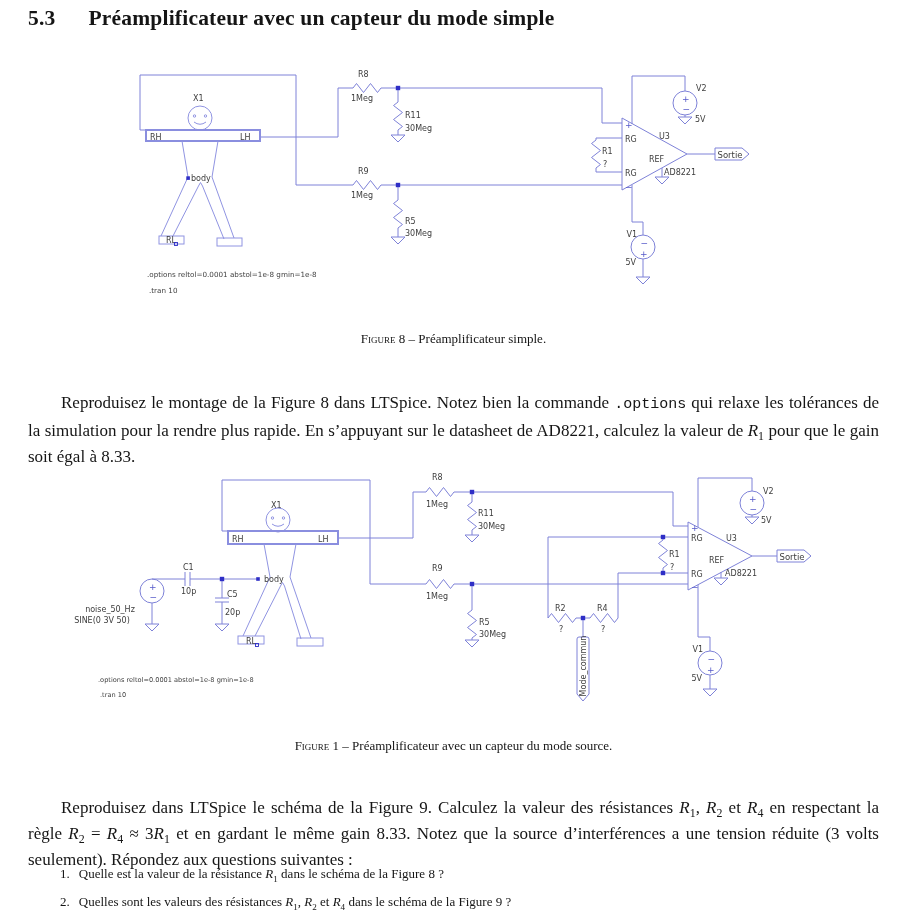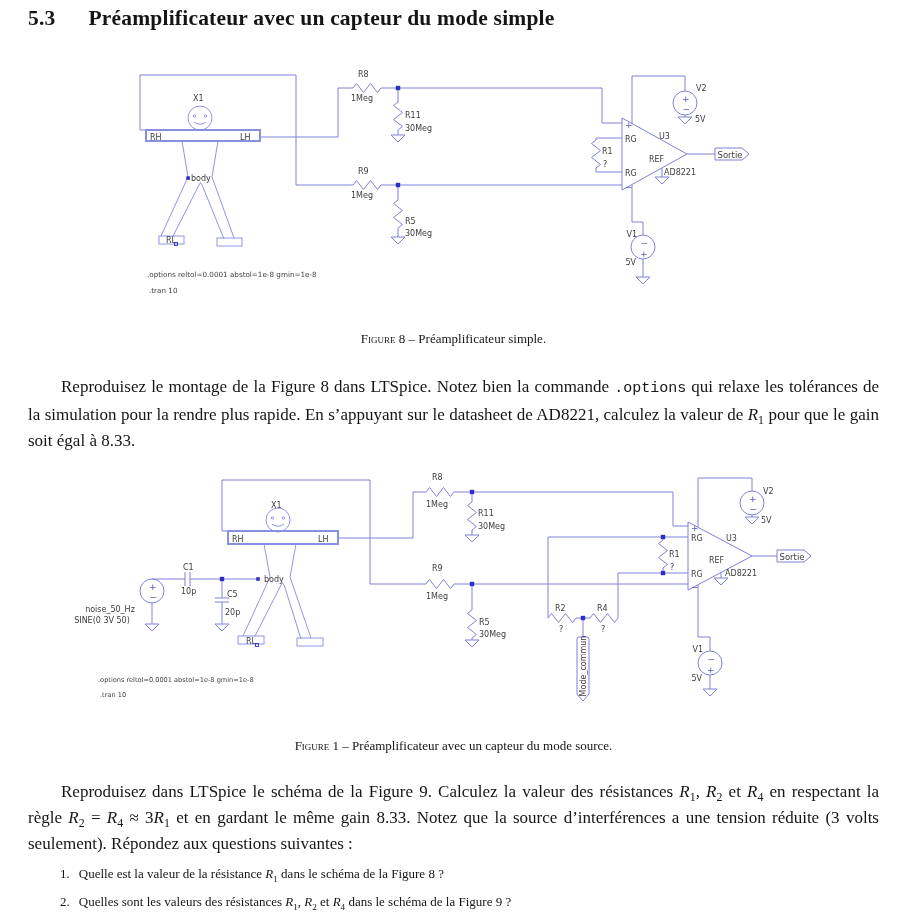--- a/index.html
+++ b/index.html
@@ -5,21 +5,21 @@
   html,body{margin:0;padding:0;}
   body{
     width:907px;height:915px;position:relative;background:#ffffff;
     font-family:"Liberation Serif",serif;color:#151515;overflow:hidden;
   }
   .abs{position:absolute;}
   .title{left:28px;top:6px;font-size:21.5px;font-weight:bold;letter-spacing:.2px;}
   .title .num{margin-right:33px;}
   .caption{left:0;width:907px;text-align:center;font-size:13px;}
   .sc{font-variant:small-caps;}
-  .para{left:28px;width:851px;font-size:17px;line-height:26px;text-align:justify;text-indent:33px;}
+  .para{left:28px;width:851px;font-size:17px;line-height:26px;text-align:justify;text-indent:33px;margin-top:16px;}
   .qitem{left:60px;width:820px;font-size:13px;line-height:26px;}
   .qnum{display:inline-block;margin-right:9px;}
   .mono{font-family:"Liberation Mono","DejaVu Sans Mono",monospace;font-size:15px;}
   i.mvar{font-family:"Liberation Serif",serif;}
   sub{font-size:70%;line-height:0;}
   
   svg{display:block;}
   svg text{font-family:"DejaVu Sans","Liberation Sans",sans-serif;font-size:8px;fill:#3c3c3c;}
   .w{stroke:#7e82d8;stroke-width:1;fill:none;}
   .hb{stroke:#9094e2;stroke-width:1;fill:none;}

